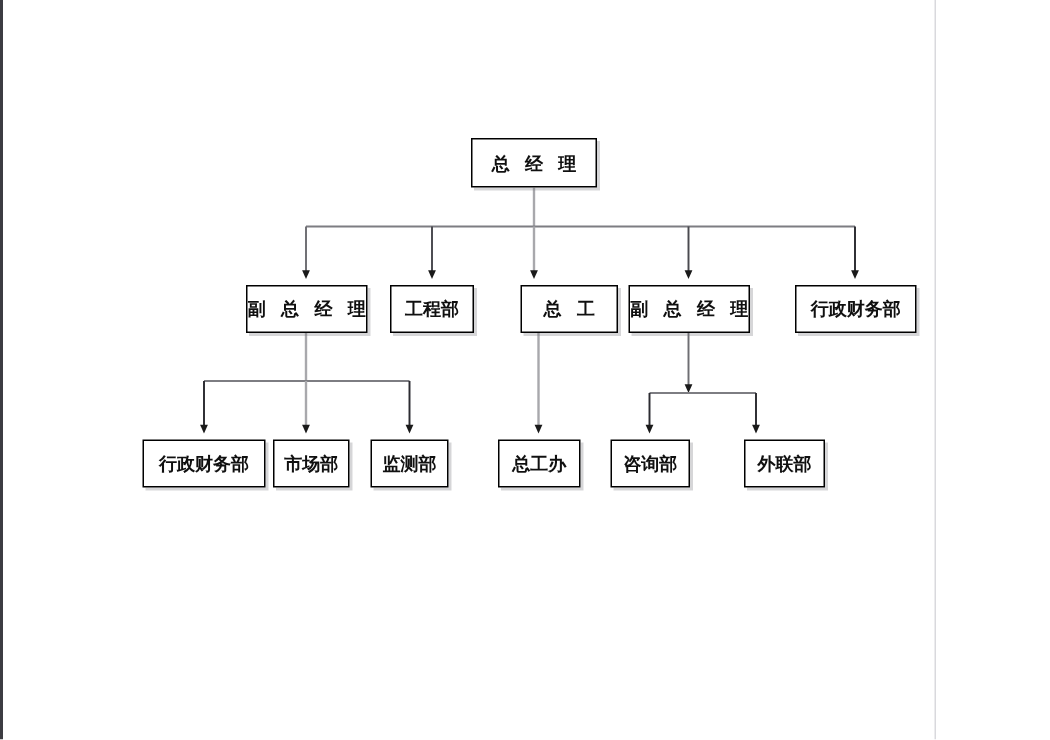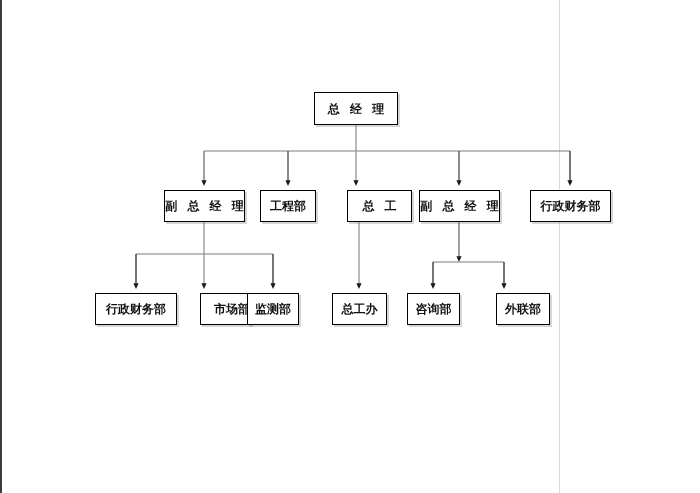--- a/index.html
+++ b/index.html
@@ -8,21 +8,21 @@
     background: #ffffff;
   }
   body {
     width: 700px;
     height: 493px;
     font-family: "DejaVu Sans", "Liberation Sans", sans-serif;
     overflow: hidden;
   }
   #page {
     position: relative;
-    width: 560px;
+    width: 624px;
     height: 493px;
     background: #ffffff;
     box-sizing: border-box;
     border-left: 2px solid #3c3c42;
     border-right: 1px solid #d9d9dd;
   }
   #chart-canvas {
     position: absolute;
     left: 0;
     top: 0;
@@ -116,21 +116,21 @@
   </div>
 
   <div class="node" style="left:528px; top:190px; width:81px; height:32px;">
     <span class="node-label">行政财务部</span>
   </div>
 
   <div class="node" style="left:93px; top:293px; width:82px; height:32px;">
     <span class="node-label">行政财务部</span>
   </div>
 
-  <div class="node" style="left:198px; top:293px; width:51px; height:32px;justify-content:flex-end;">
+  <div class="node" style="left:180px; top:293px; width:51px; height:32px;">
     <span class="node-label">市场部</span>
   </div>
 
   <div class="node" style="left:245px; top:293px; width:52px; height:32px;">
     <span class="node-label">监测部</span>
   </div>
 
   <div class="node" style="left:330px; top:293px; width:55px; height:32px;">
     <span class="node-label">总工办</span>
   </div>

